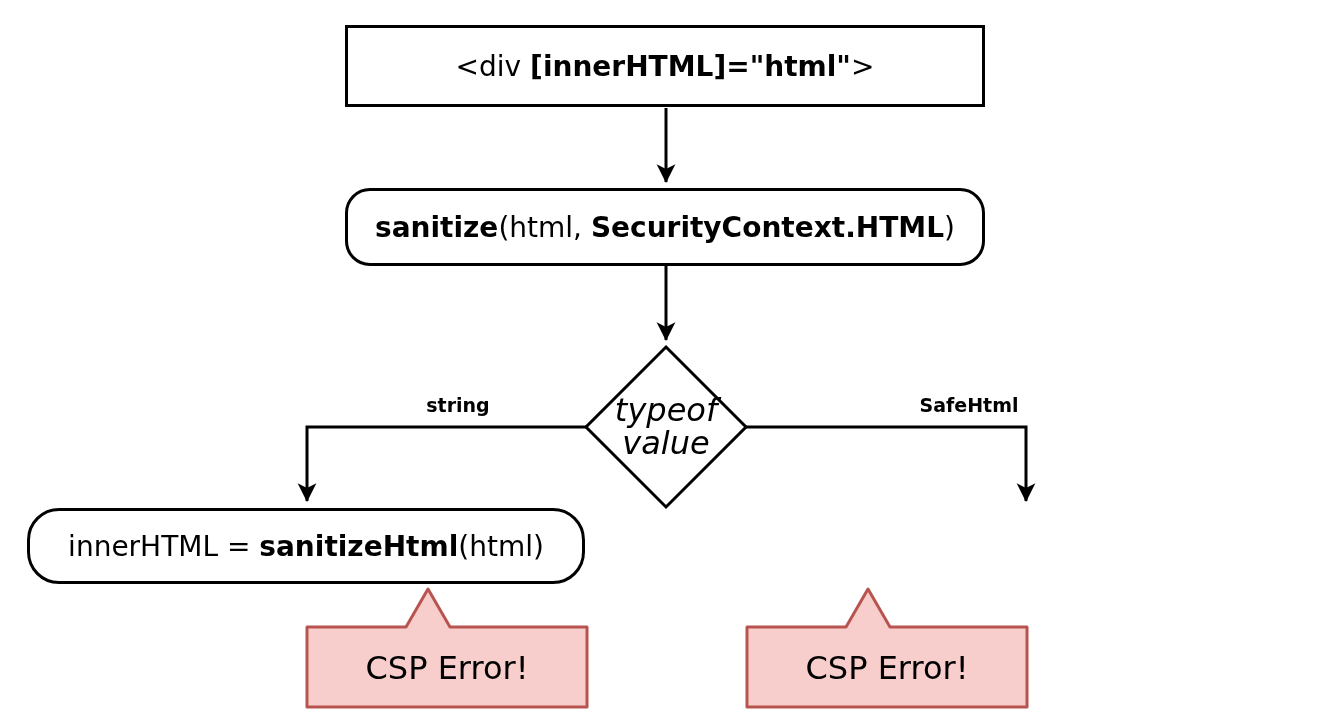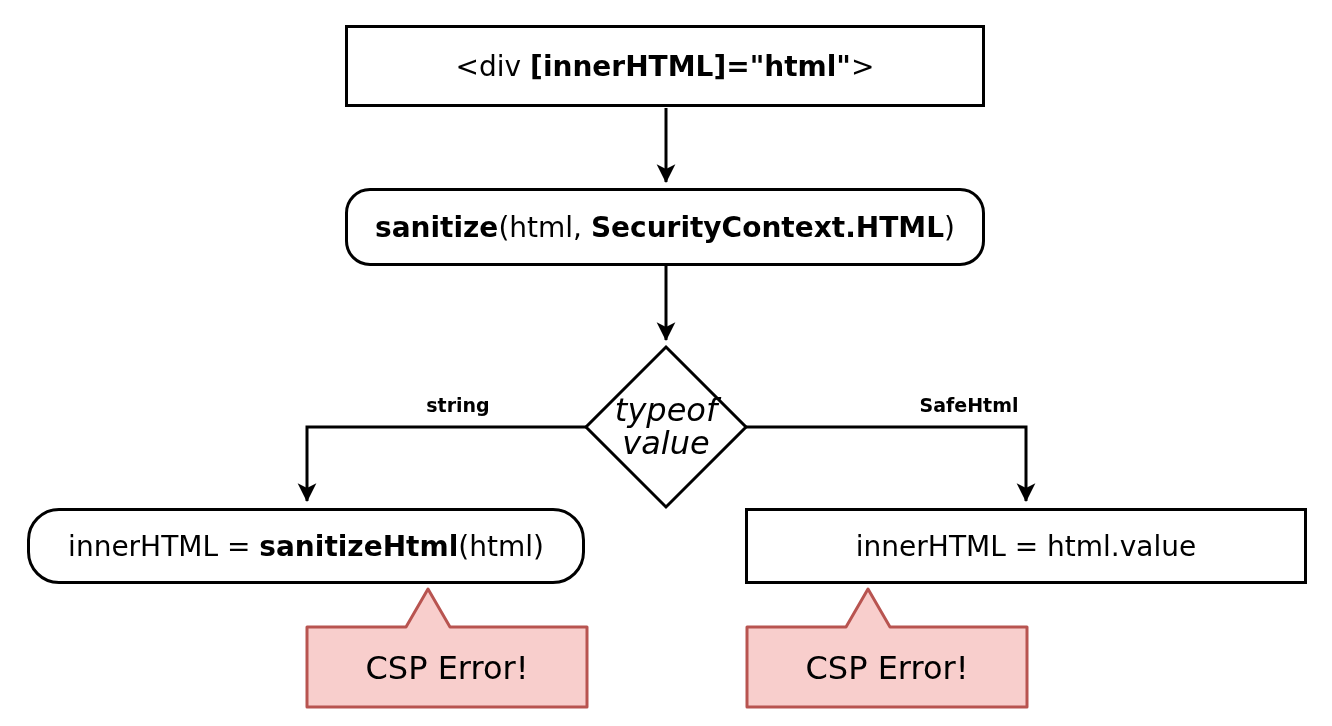--- a/index.html
+++ b/index.html
@@ -94,20 +94,17 @@
     <div>value</div>
   </div>
 
   <div class="edge-label" style="left:458px; top:389px;">string</div>
   <div class="edge-label" style="left:930px; top:389px;margin-left:39px;">SafeHtml</div>
 
   <div class="box" style="left:27px; top:508px; width:558px; height:76px;border-radius:32px;">
     <span><span>innerHTML = </span><b class="seg-bold">sanitizeHtml</b><span>(html)</span></span>
   </div>
 
-  <div class="box" style="left:745px; top:508px; width:562px; height:76px;">
-    <span>innerHTML = html.value</span>
-  </div>
 
   <div class="callout-text" style="left:447px; top:668px;">CSP Error!</div>
   <div class="callout-text" style="left:887px; top:668px;">CSP Error!</div>
 
 </div>
 
 </body></html>

